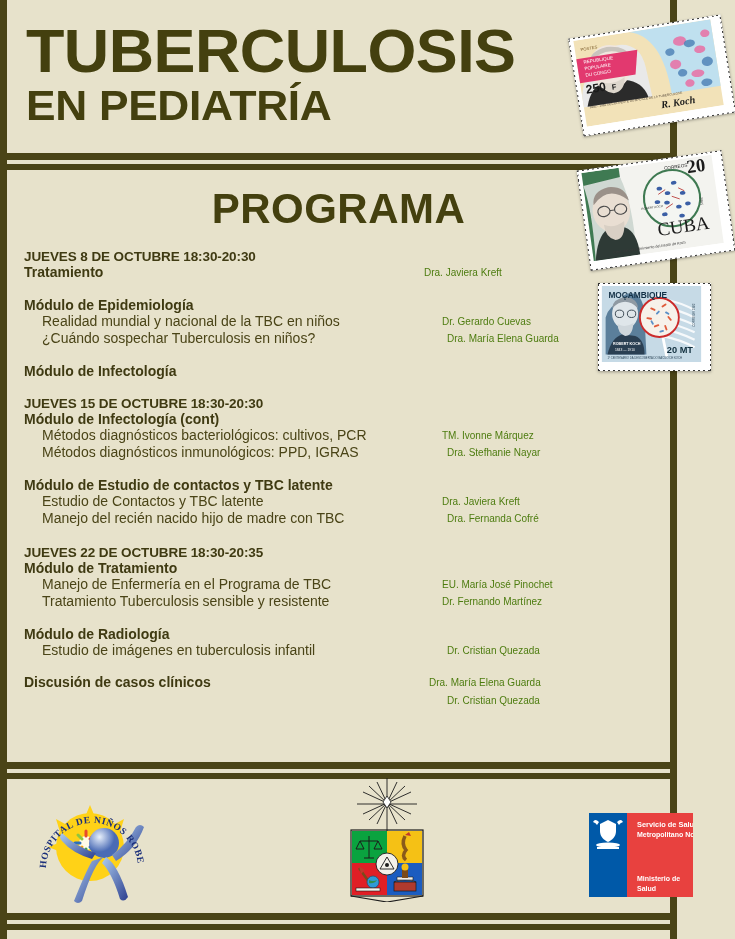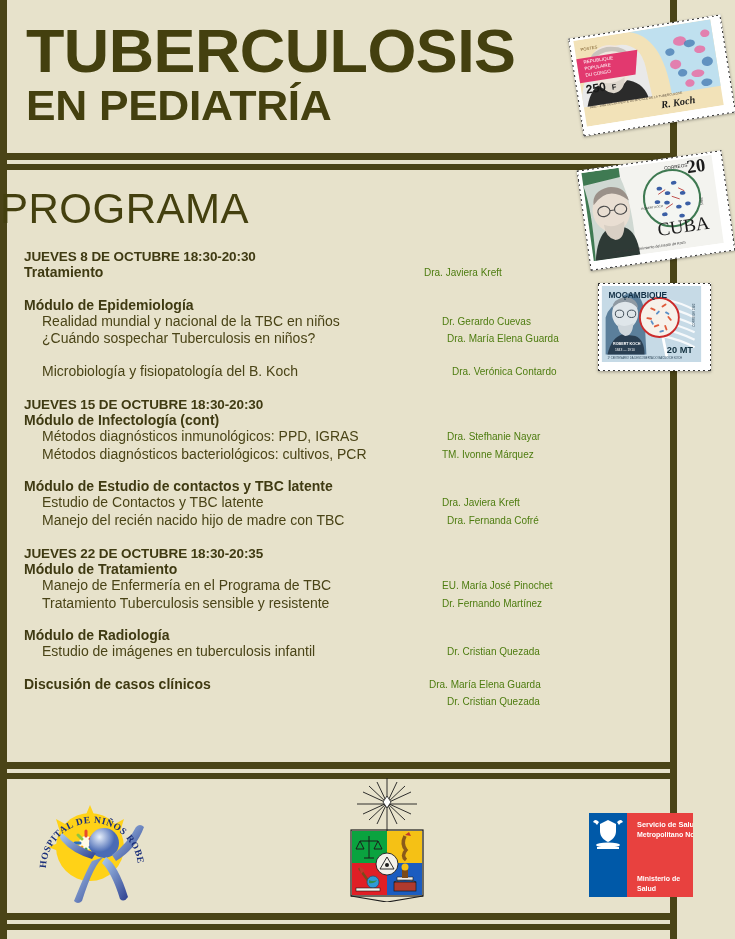--- a/index.html
+++ b/index.html
@@ -34,22 +34,22 @@
   .rule .bar{height:7px;background:#4a4417;}
   .rule .bar.thin{height:6px;}
   .rule .gap{height:4px;background:#e7e2cb;}
 
   .rule-top{top:153px;}
   .rule-foot{top:762px;}
   .rule-bottom{top:913px;}
 
   
   .programa{
-    position:absolute;left:0;right:0;top:185px;
-    font-size:42px;font-weight:normal;letter-spacing:0.5px;color:#44400f;
+    position:absolute;left:0;right:0;top:185px;text-align:center;
+    font-size:42px;font-weight:bold;letter-spacing:0.5px;color:#44400f;
   }
 
   
   .program{position:absolute;left:24px;top:249px;width:660px;}
   .row{display:flex;align-items:flex-start;line-height:17.5px;}
   .row .topic{width:400px;flex:0 0 400px;}
   .row .speaker{flex:1;}
 
   .date{font-weight:bold;font-size:13.5px;letter-spacing:-0.1px;color:#3f3a12;}
   .modul{font-weight:bold;font-size:14px;color:#3f3a12;}
@@ -245,35 +245,32 @@
     <div class="row">
       <div class="topic item">Realidad mundial y nacional de la TBC en niños</div>
       <div class="speaker spk">Dr. Gerardo Cuevas</div>
     </div>
     <div class="row">
       <div class="topic item">¿Cuándo sospechar Tuberculosis en niños?</div>
       <div class="speaker spk ind">Dra. María Elena Guarda</div>
     </div>
     <div class="gap-md"></div>
 
-    <div class="row">
-      <div class="topic item">Microbiología y fisiopatología del B. Koch</div>
-      <div class="speaker spk ind2">Dra. Verónica Contardo</div>
-    </div>
+    <div class="modul">Módulo de Infectología</div>
     <div class="gap-lg"></div>
 
     <div class="date">JUEVES 15 DE OCTUBRE 18:30-20:30</div>
     <div class="modul">Módulo de Infectología (cont)</div>
     <div class="row">
+      <div class="topic item">Métodos diagnósticos bacteriológicos: cultivos, PCR</div>
+      <div class="speaker spk">TM. Ivonne Márquez</div>
+    </div>
+    <div class="row">
       <div class="topic item">Métodos diagnósticos inmunológicos: PPD, IGRAS</div>
       <div class="speaker spk ind">Dra. Stefhanie Nayar</div>
-    </div>
-    <div class="row">
-      <div class="topic item">Métodos diagnósticos bacteriológicos: cultivos, PCR</div>
-      <div class="speaker spk">TM. Ivonne Márquez</div>
     </div>
     <div class="gap-md"></div>
 
     <div class="modul">Módulo de Estudio de contactos y TBC latente</div>
     <div class="row">
       <div class="topic item">Estudio de Contactos y TBC latente</div>
       <div class="speaker spk">Dra. Javiera Kreft</div>
     </div>
     <div class="row">
       <div class="topic item">Manejo del recién nacido hijo de madre con TBC</div>

